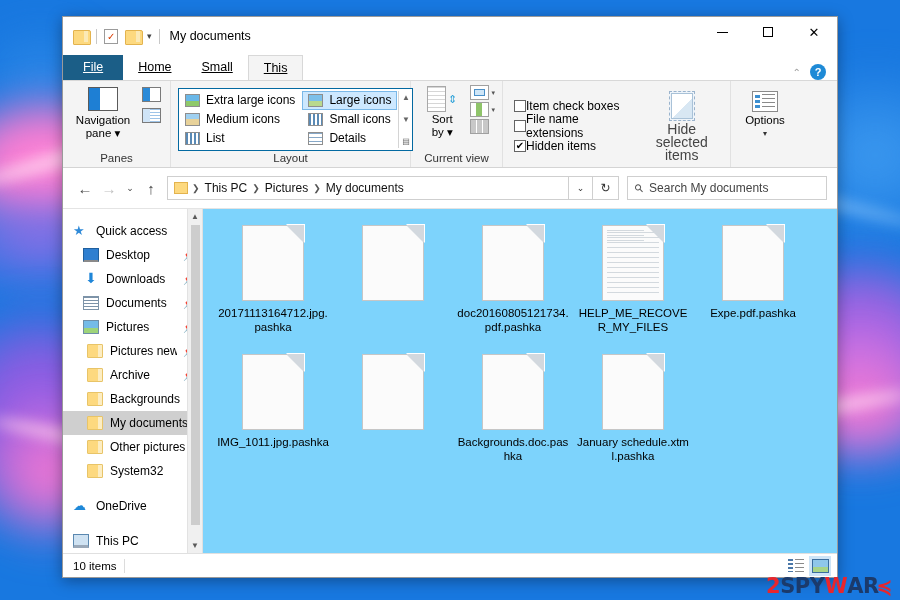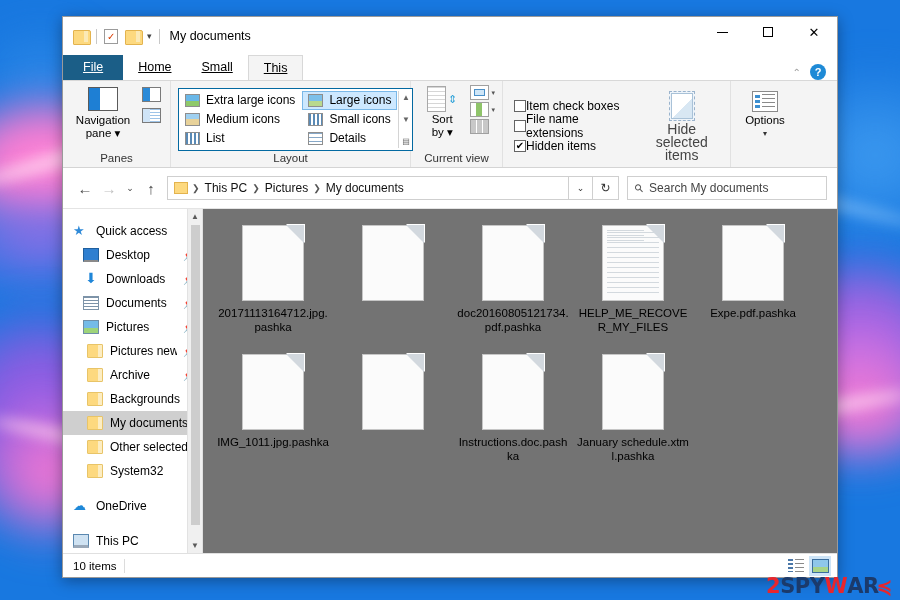--- a/index.html
+++ b/index.html
@@ -209,21 +209,21 @@
   .ni.pc { background:#cfe2f2; border:1px solid #5a88b0; border-bottom:3px solid #9aa8b8; }
   .navgap { height:11px; }
 
   .sb-scroll { position:absolute; right:0; top:0; bottom:0; width:15px; background:#f0f0f0;
                border-left:1px solid #e2e2e2; display:flex; flex-direction:column;
                align-items:center; }
   .sb-arrow { height:15px; font-size:8px; color:#5a5a5a; display:flex; align-items:center; }
   .sb-thumb { width:9px; background:#cdcdcd; margin:1px 0; }
 
   
-  .filearea { flex:1; background:#737373; padding:14px 0 0 10px; position:relative;
+  .filearea { flex:1; background:#7dd3fc; padding:14px 0 0 10px; position:relative;
               overflow:hidden; }
   .frow { display:flex; }
   .fitem { width:120px; display:flex; flex-direction:column; align-items:center;
            padding:2px 4px 6px; }
   .fitem .fname { font-size:11.5px; line-height:14px; text-align:center; color:#000;
                   word-break:break-all; margin-top:5px; }
   .ficon { width:62px; height:76px; position:relative; }
   .ficon .sheet { position:absolute; inset:0; background:#fbfbfb; border:1px solid #c6c6c6; }
   .ficon .fold { position:absolute; right:0; top:0; width:18px; height:18px;
                  background:#d2d8de; clip-path:polygon(0 0,100% 100%,100% 0);
@@ -511,21 +511,21 @@
       <div class="navitem" style="padding-left:24px;">
         <span class="ni folder"></span>
         <span class="lbl">Backgrounds</span>
       </div>
       <div class="navitem sel" style="padding-left:24px;">
         <span class="ni folder"></span>
         <span class="lbl">My documents</span>
       </div>
       <div class="navitem" style="padding-left:24px;">
         <span class="ni folder"></span>
-        <span class="lbl">Other selected</span>
+        <span class="lbl">Other pictures</span>
       </div>
       <div class="navitem" style="padding-left:24px;">
         <span class="ni folder"></span>
         <span class="lbl">System32</span>
       </div>
       <div class="navgap"></div>
       <div class="navitem">
         <span class="ni cloud">☁</span>
         <span class="lbl">OneDrive</span>
       </div>
@@ -602,21 +602,21 @@
               <span class="foldcut"></span>
               <span class="fold"></span>
           </div>
         </div>
         <div class="fitem">
           <div class="ficon">
             <span class="sheet"></span>
               <span class="foldcut"></span>
               <span class="fold"></span>
           </div>
-          <div class="fname">Instructions.doc.pashka</div>
+          <div class="fname">Backgrounds.doc.pashka</div>
         </div>
         <div class="fitem">
           <div class="ficon">
             <span class="sheet"></span>
               <span class="foldcut"></span>
               <span class="fold"></span>
           </div>
           <div class="fname">January schedule.xtml.pashka</div>
         </div>
       </div>

